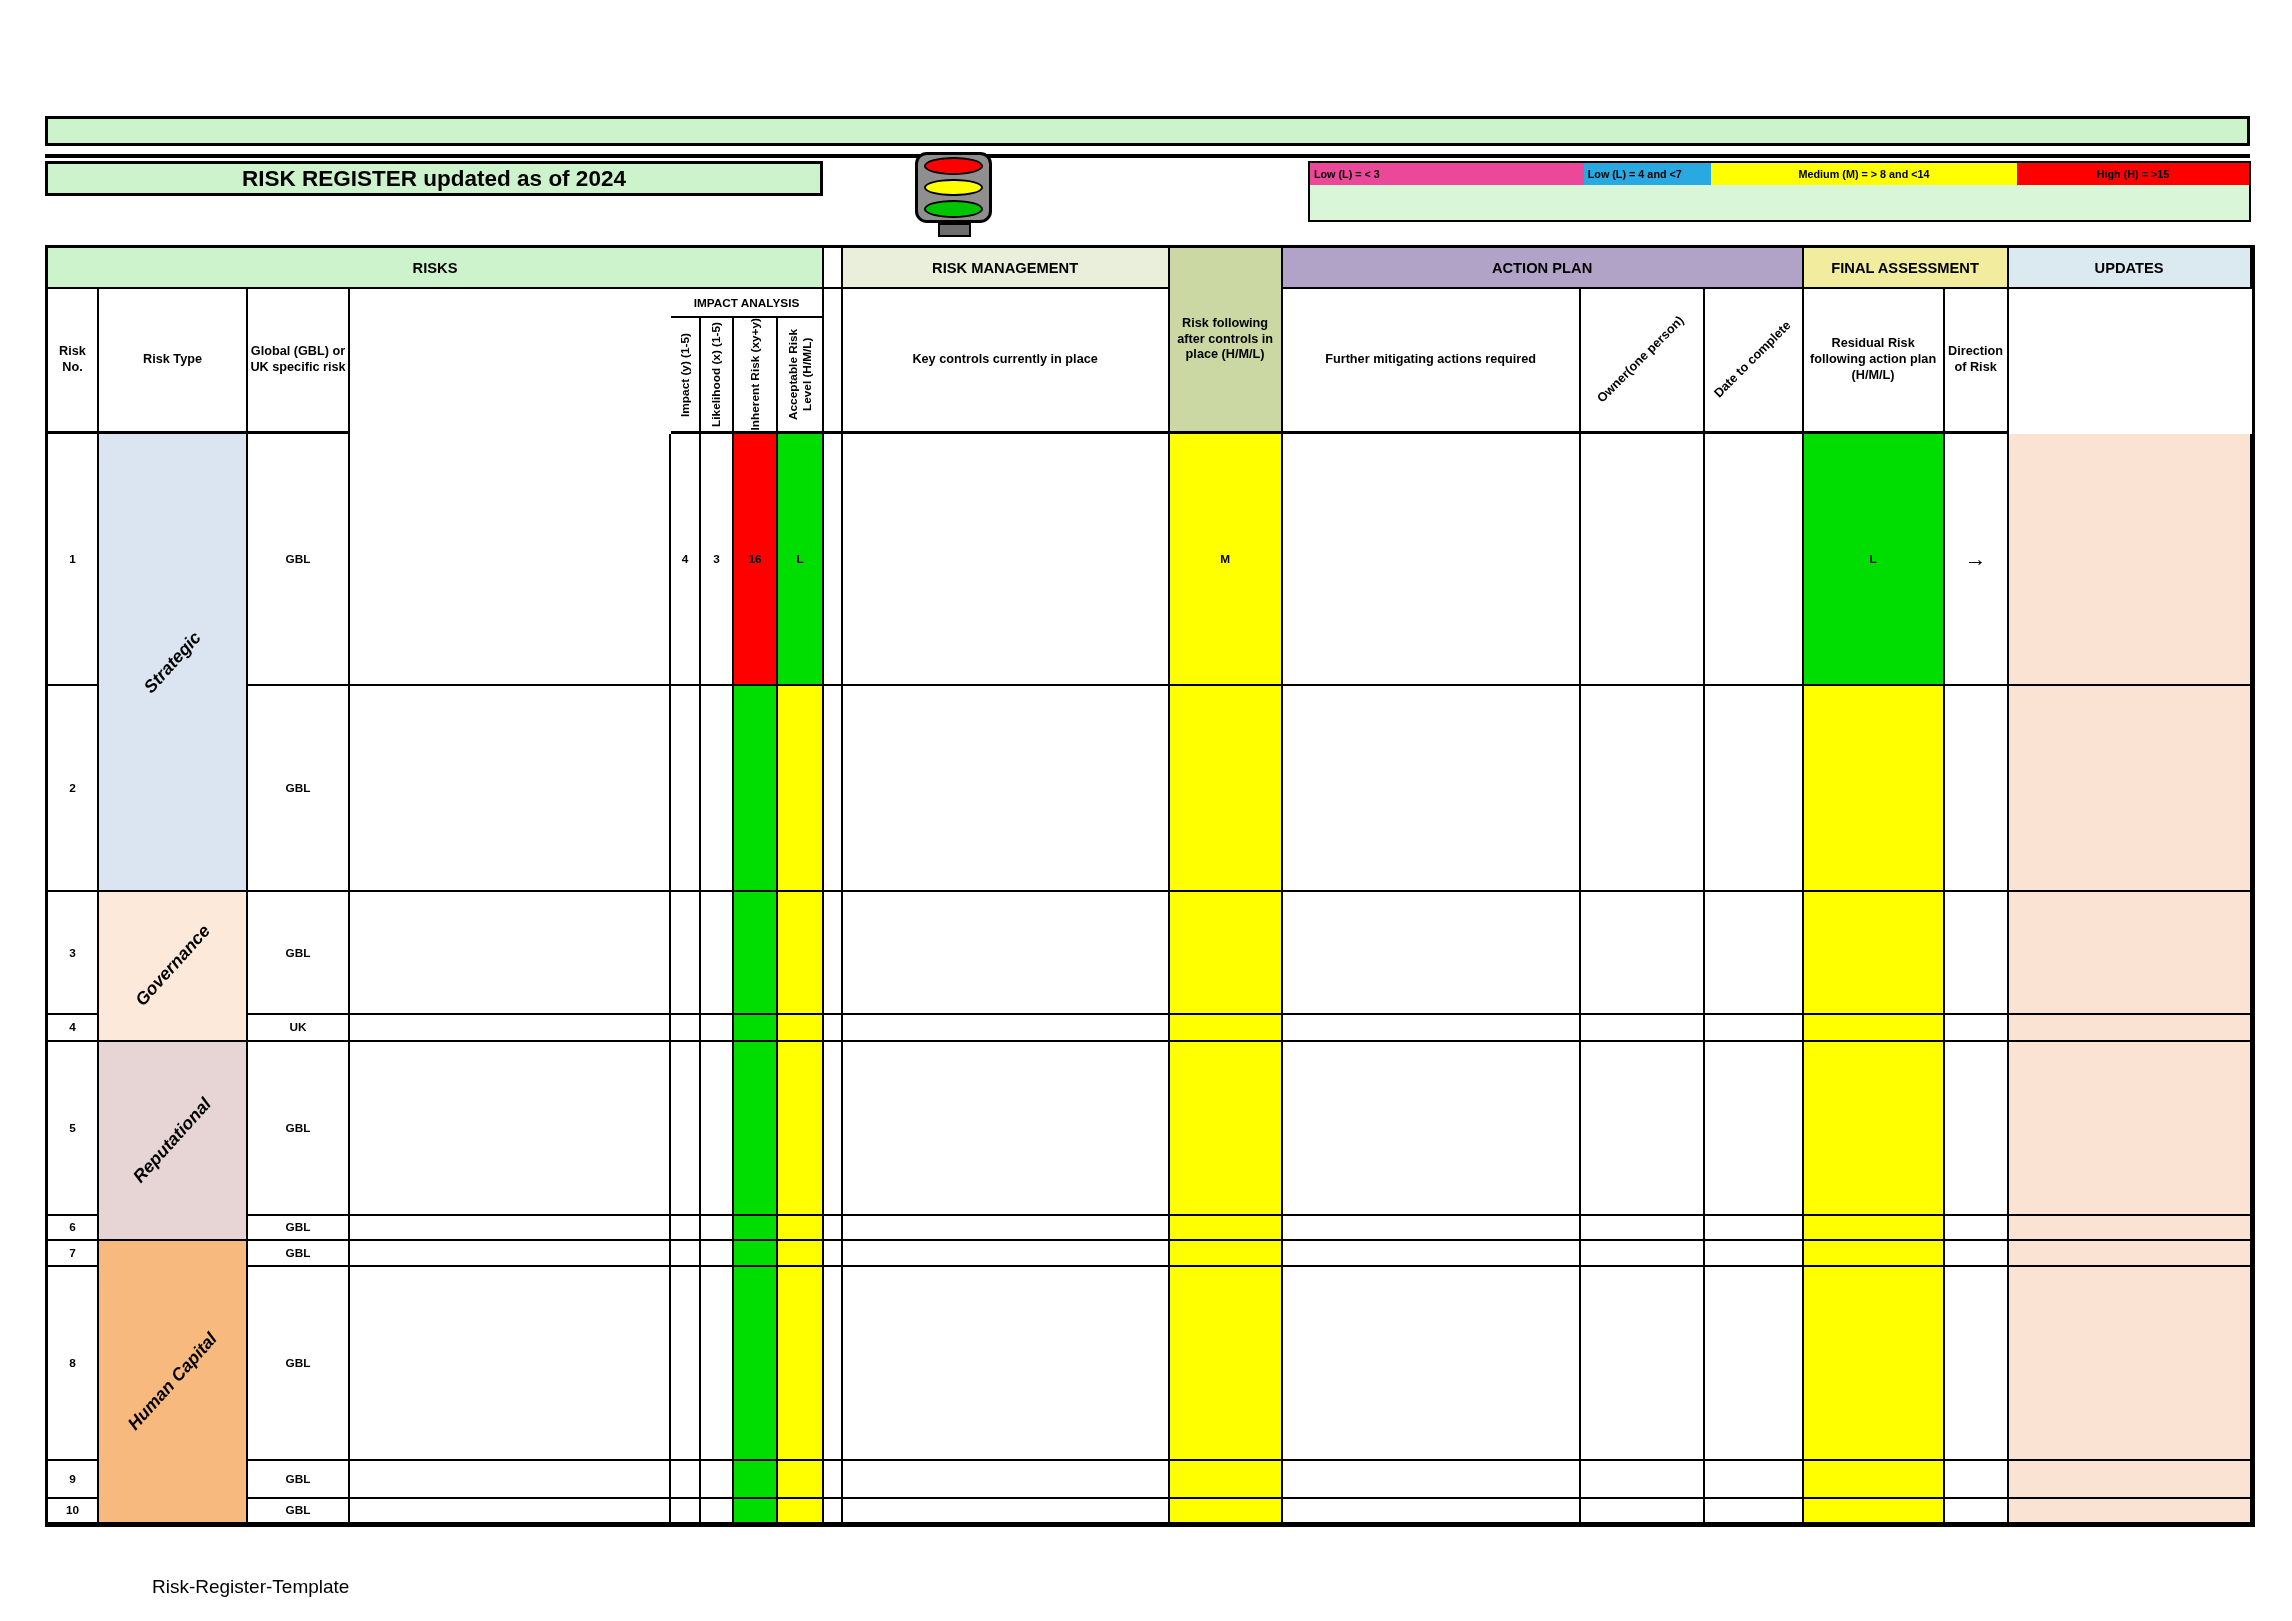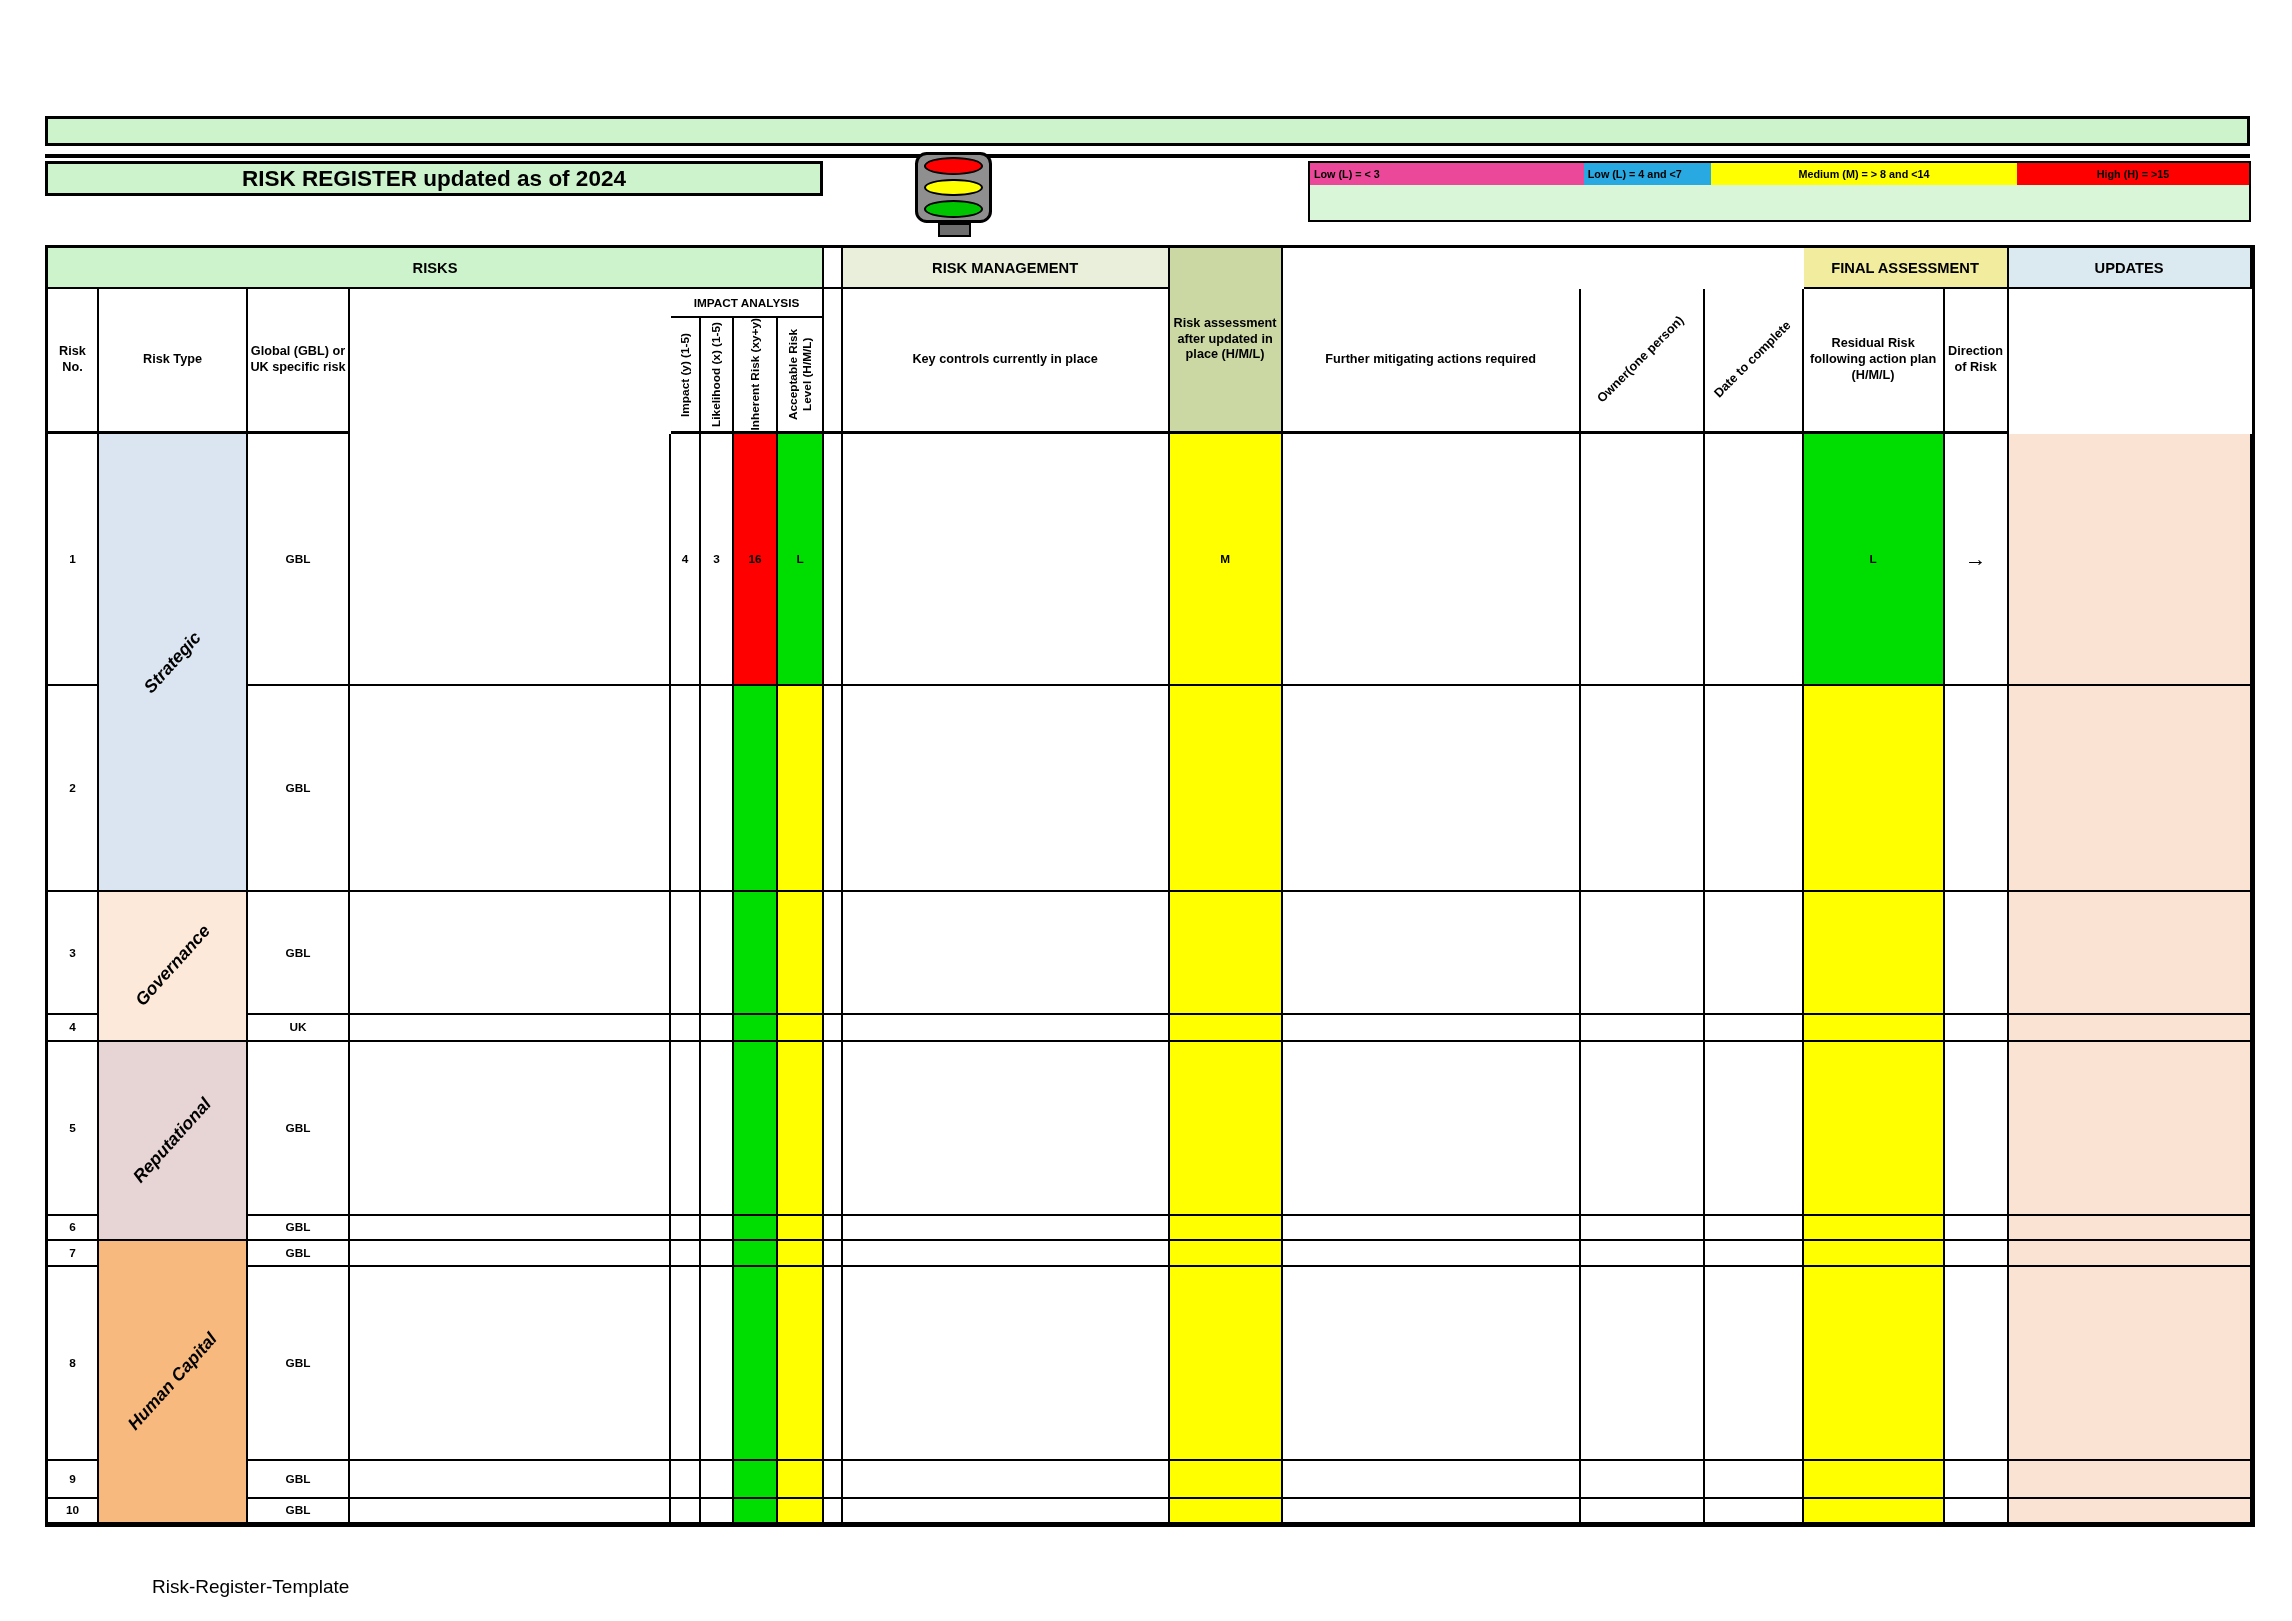--- a/index.html
+++ b/index.html
@@ -84,21 +84,22 @@
       <div class="band b2">Medium (M) = &gt; 8 and &lt;14</div>
       <div class="band b3">High (H) = &gt;15</div>
     </div>
   </div>
 
   <div id="grid">
 
     <div class="c sec mint" style="grid-area:1/1/2/9">RISKS</div>
     <div class="c" style="grid-area:1/9;border-bottom:2.9px solid #000"></div>
     <div class="c sec sage" style="grid-area:1/10">RISK MANAGEMENT</div>
-    <div class="c h2 olive" style="grid-area:1/11/3/12">Risk assessment after updated in place (H/M/L)</div>
+    <div class="c h2 olive" style="grid-area:1/11/3/12">Risk following after controls in place (H/M/L)</div>
+    <div class="c sec purple" style="grid-area:1/12/2/15">ACTION PLAN</div>
     <div class="c sec paleyellow" style="grid-area:1/15/2/17">FINAL ASSESSMENT</div>
     <div class="c sec lblue" style="grid-area:1/17">UPDATES</div>
 
     <div class="c h2" style="grid-area:2/1">Risk No.</div>
     <div class="c h2" style="grid-area:2/2">Risk Type</div>
     <div class="c h2" style="grid-area:2/3">Global (GBL) or UK specific risk</div>
     <div class="impgrp" style="grid-area:2/5/3/9">
       <div class="implabel">IMPACT ANALYSIS</div>
       <div class="vcell">
           <span class="vt">Impact (y) (1-5)</span>

